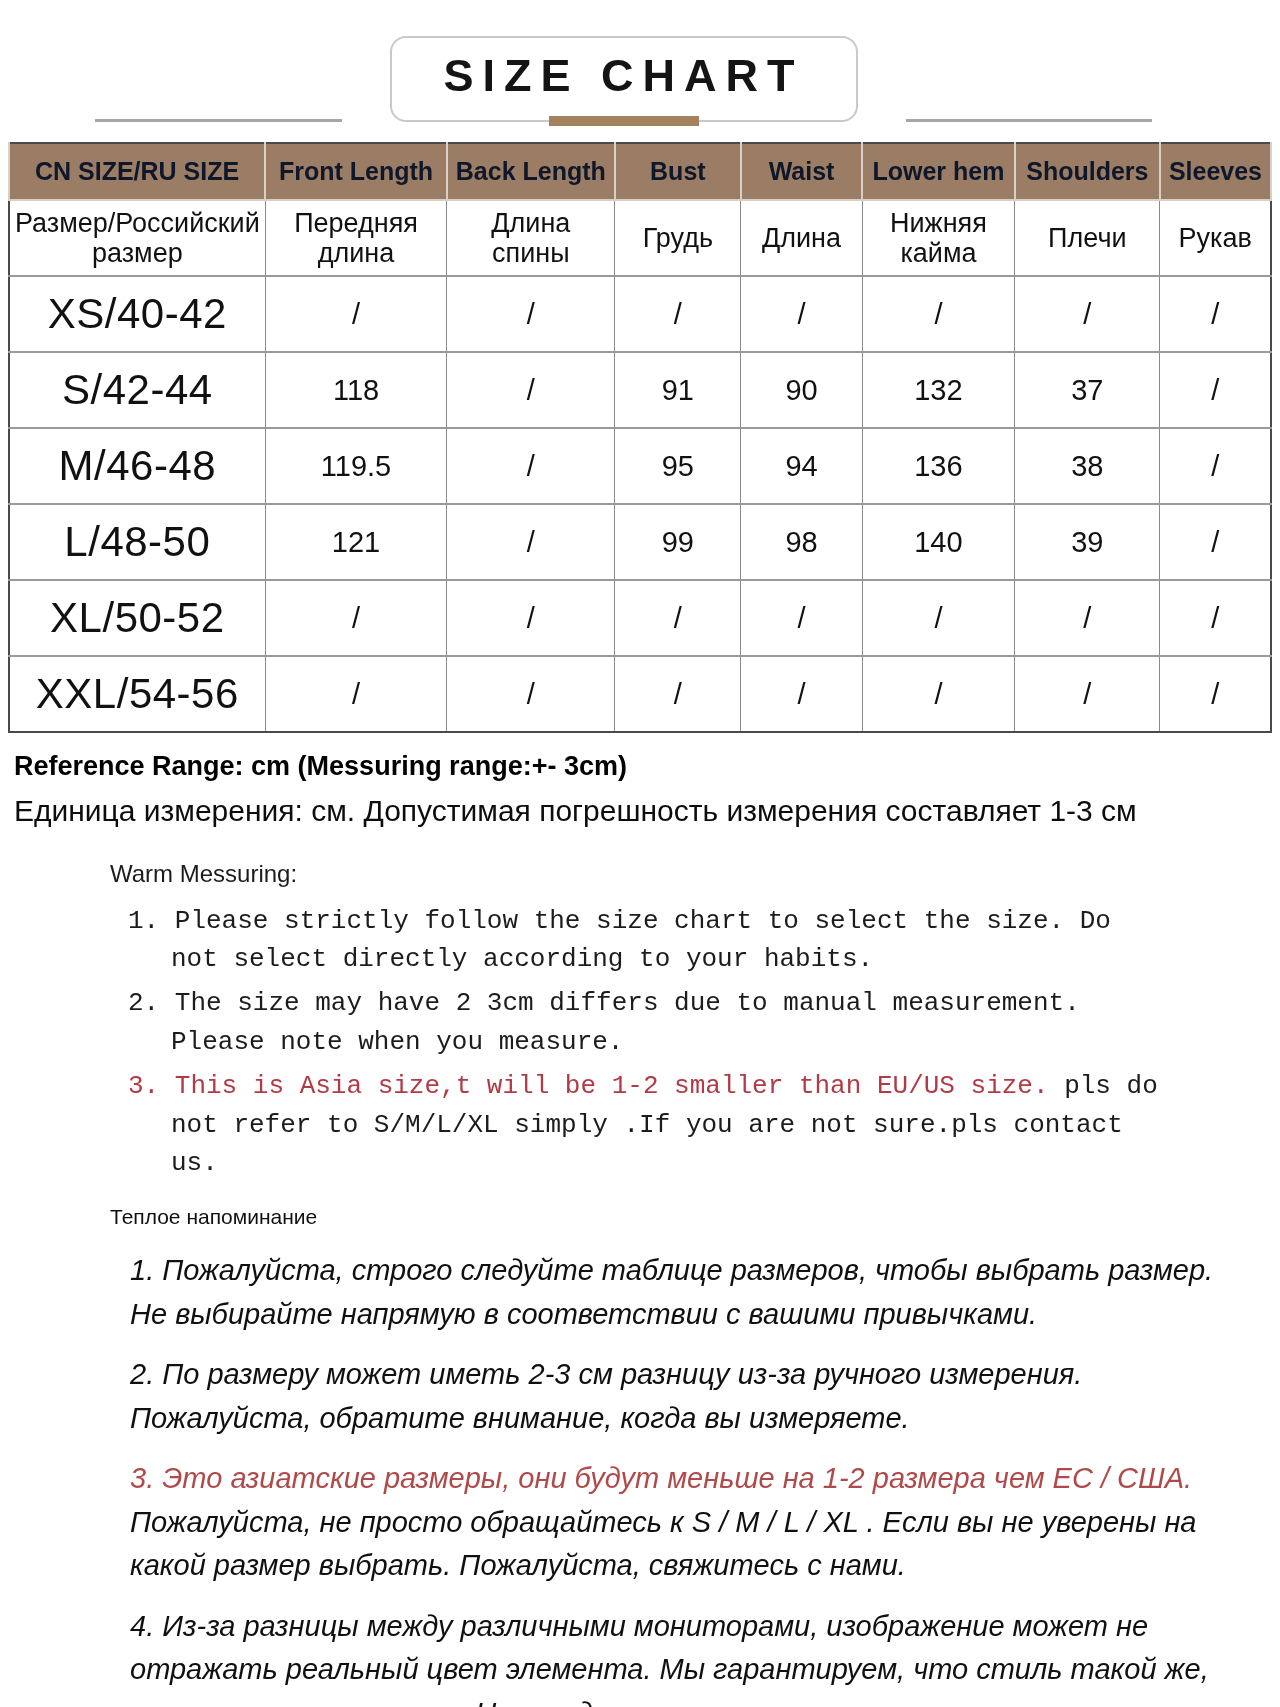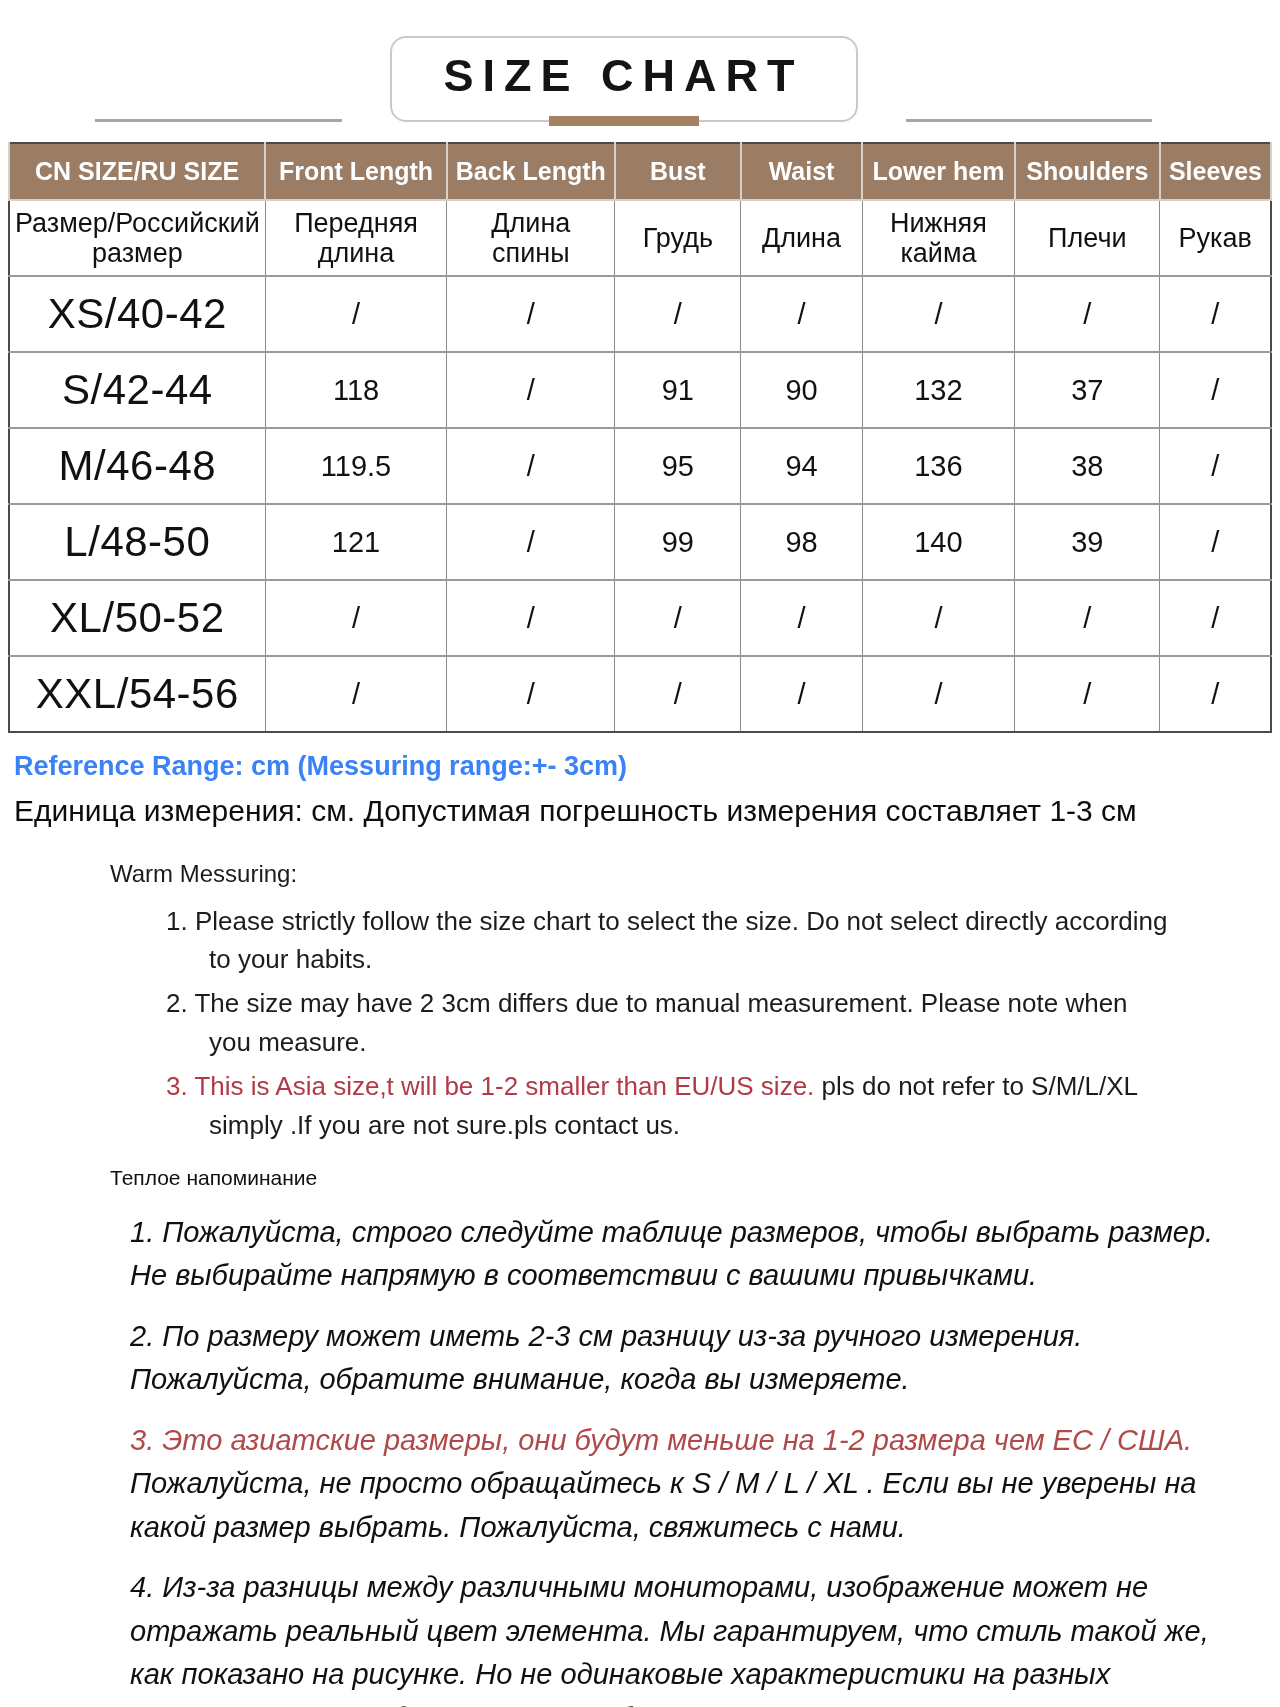--- a/index.html
+++ b/index.html
@@ -29,37 +29,37 @@
 
   
   .size-table {
     width:1264px; margin:20px 8px 0; border-collapse:collapse;
     table-layout:fixed; text-align:center;
   }
   .size-table td, .size-table th { border:1px solid #8a8a8a; padding:0 4px; }
   .size-table { border:2px solid #4a4a4a; }
   .size-table tr.data-row td { border-top:2px solid #9a9a9a; }
   .size-table th {
-    background:#9b7c64; color:#ffffff; font-size:25px; font-weight:600;
+    background:#9b7c64; color:#0f172a; font-size:25px; font-weight:600;
     height:55px; border-left:2px solid #d8d1ca; border-right:2px solid #d8d1ca;
     border-bottom:2px solid #d8d1ca;
   }
   .ru-head-row td { height:74px; font-size:27px; line-height:1.12; color:#111; font-weight:400; }
   .data-row td { height:74px; }
   .size-label { font-size:42px; letter-spacing:0.5px; }
   .cell-value { font-size:29px; }
 
   
-  .ref-en { margin:18px 0 0 14px; font-size:27px; font-weight:700; color:#3b82f6; }
+  .ref-en { margin:18px 0 0 14px; font-size:27px; font-weight:700; color:#000000; }
   .ref-ru { margin:12px 0 0 14px; font-size:30px; font-weight:400; color:#0d0d0d; }
 
   
   .warm-en { margin:28px 0 0 110px; max-width:1060px; font-size:26px; line-height:1.48; color:#1c1c1c; }
   .warm-en .heading { font-size:24px; margin-bottom:10px; }
-  .warm-en .item { margin-left:56px; padding-left:43px; text-indent:-43px; margin-top:6px; }
+  .warm-en .item { margin-left:18px; padding-left:43px; text-indent:-43px; margin-top:6px;font-family:Liberation Mono, monospace; }
   .red-en { color:#b23a46; }
 
   
   .warm-ru { margin:18px 0 0 110px; max-width:1105px; font-size:29px; line-height:1.5; color:#101010; }
   .warm-ru .heading { font-size:21px; }
   .warm-ru .item { margin:17px 0 0 20px;font-style:italic; }
   .red-ru { color:#b04a4a; }
   .block { display:block; }
 </style>
 </head>

